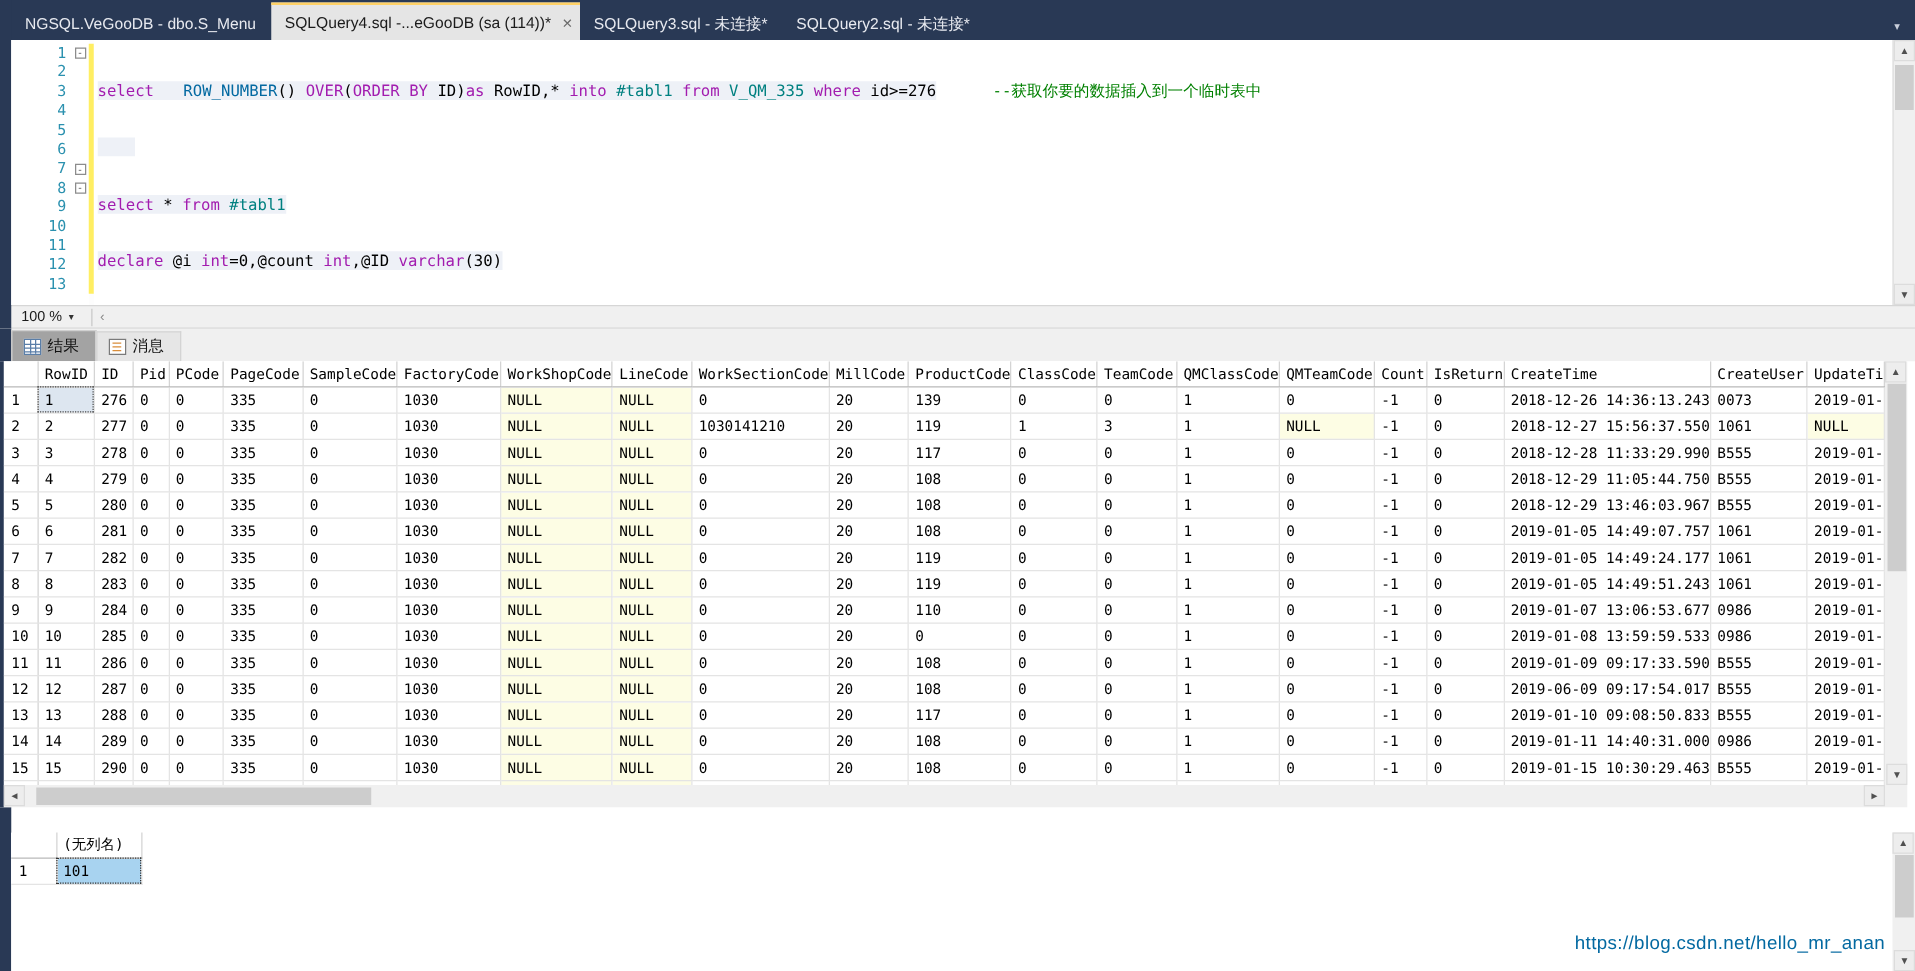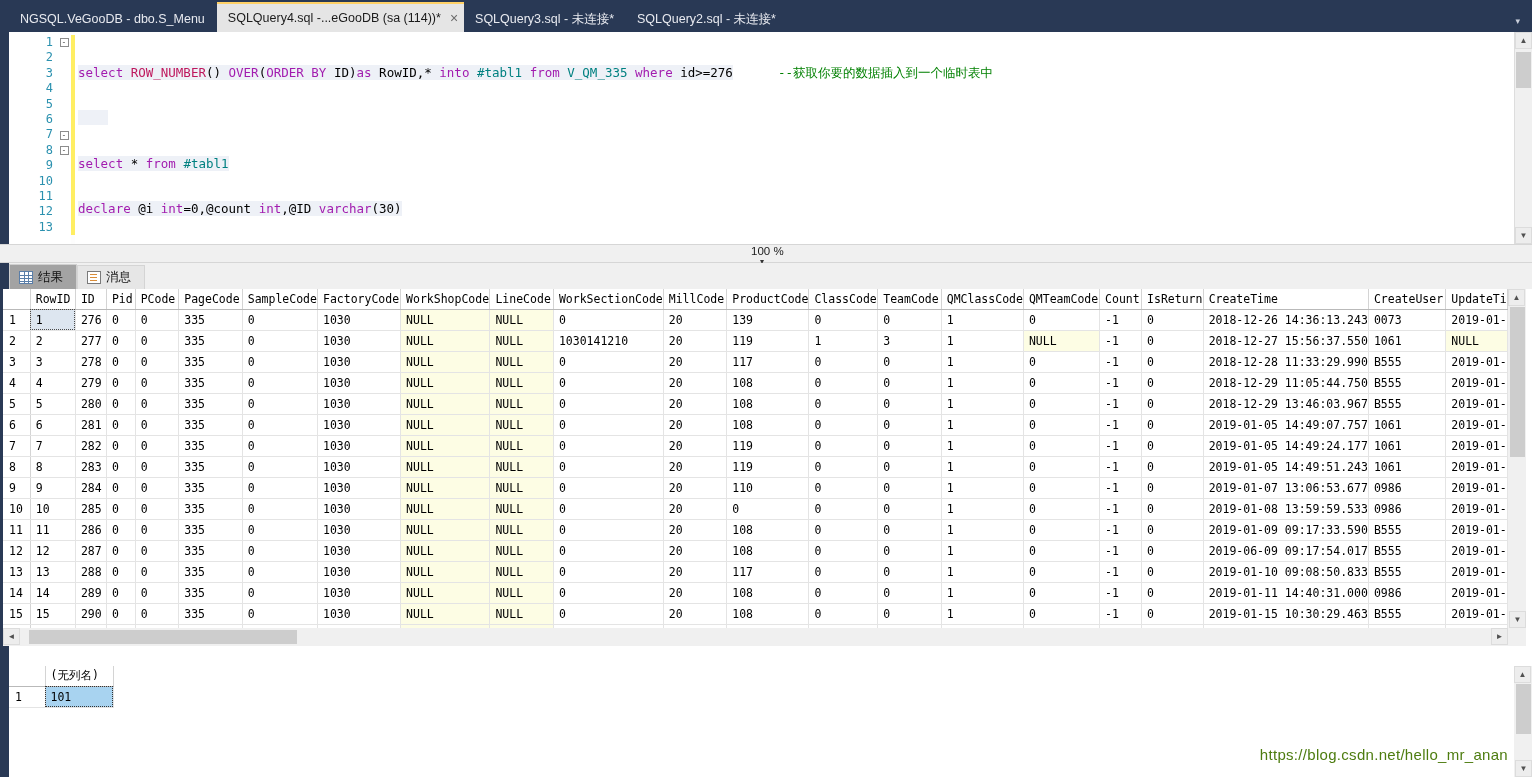--- a/index.html
+++ b/index.html
@@ -91,21 +91,21 @@
     background: #ffffff;
     font-family: "DejaVu Sans Mono", monospace;
     font-size: 12.5px;
     color: #000000;
     padding-top: 3px;
     white-space: pre;
     overflow: hidden;
   }
   #editor-code .ln { height: 15.4px; line-height: 15.4px; white-space: pre; }
   .kw   { color: #a21caf; }
-  .fn   { color: #be185d; }
+  .fn   { color: #0369a1; margin-left: 16px; }
   .cmt  { color: #008000; }
   .tbl  { color: #008080; }
   .gray { background: #eef1f7; }
 
   #editor-vscroll {
     position:absolute; right:0; top:0; width:18px; height:212px;
     background:#f0f0f0; border-left:1px solid #ddd;
   }
   .sbtn {
     width:17px; height:17px; background:#ededed; border:1px solid #dcdcdc;
@@ -116,21 +116,21 @@
   #editor-vscroll .bot { position:absolute; right:0; bottom:0; }
   #editor-vthumb {
     position:absolute; right:1px; top:20px; width:15px; height:36px;
     background:#cdcdcd; cursor:pointer;
   }
 
   
   #zoombar {
     position:absolute; left:0; top:244px; width:1532px; height:19px;
     background:#f0f0f0; border-top:1px solid #d6d6d6; border-bottom:1px solid #d6d6d6;
-    display:flex; align-items:center;flex-direction:column;
+    display:flex; align-items:center;
   }
   #zoombar .edge { width:9px; height:19px; background:#293955; }
   #zoom-value {
     font-size:11.5px; color:#1b1b1b; padding-left:8px; width:46px;
     font-family:"Liberation Sans", sans-serif;
   }
   #zoom-caret { font-size:8px; color:#333; cursor:pointer; padding-right:8px;}
   #zoom-divider { width:1px; height:14px; background:#c8c8c8; margin:0 6px; }
   #zoom-leftchev { font-size:11px; color:#8a8a8a; cursor:pointer; }
 
@@ -196,21 +196,21 @@
   #grid2 td.selcell2 {
     background:#a8d3f0; outline:1px dotted #333; outline-offset:-1px;
   }
   #grid2-vscroll { position:absolute; right:0; top:0; width:18px; height:111px; background:#f0f0f0; }
   #grid2-vthumb { position:absolute; right:1px; top:18px; width:15px; height:50px; background:#cdcdcd; }
 
   
   #watermark {
     position:absolute; right:24px; bottom:14px;
     font-family:"Liberation Sans", sans-serif;
-    font-size:15px; color:#4d7c0f; letter-spacing:0.3px;
+    font-size:15px; color:#0369a1; letter-spacing:0.3px;
     white-space:nowrap; pointer-events:none;
   }
 </style>
 </head>
 <body>
 
 <div id="tabstrip">
   <div class="leftedge"></div>
   <div class="tab">
     <span>NGSQL.VeGooDB - dbo.S_Menu</span>

